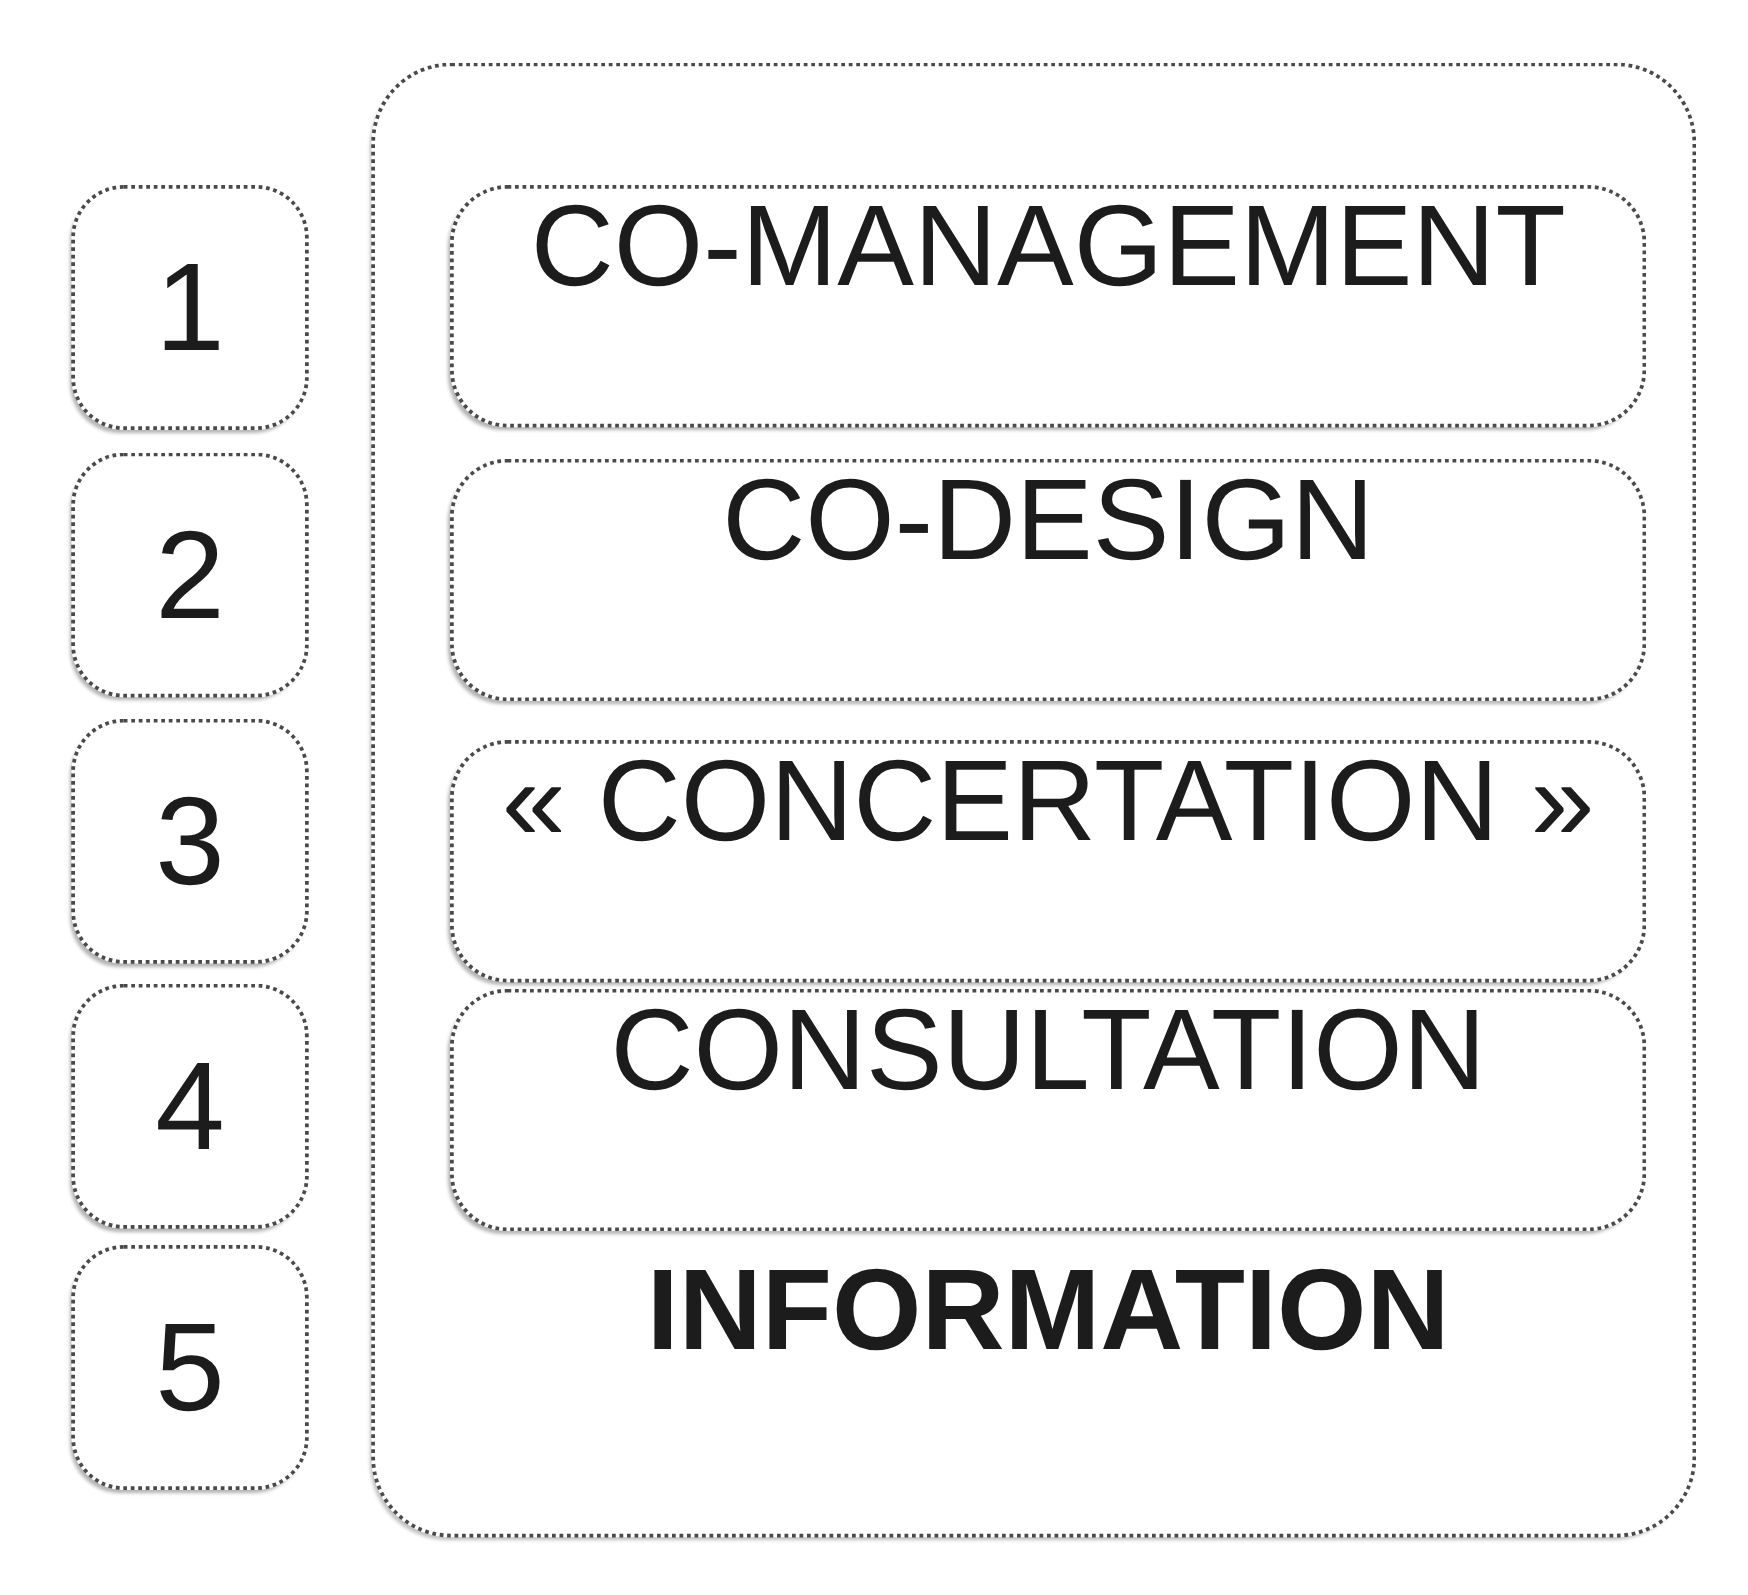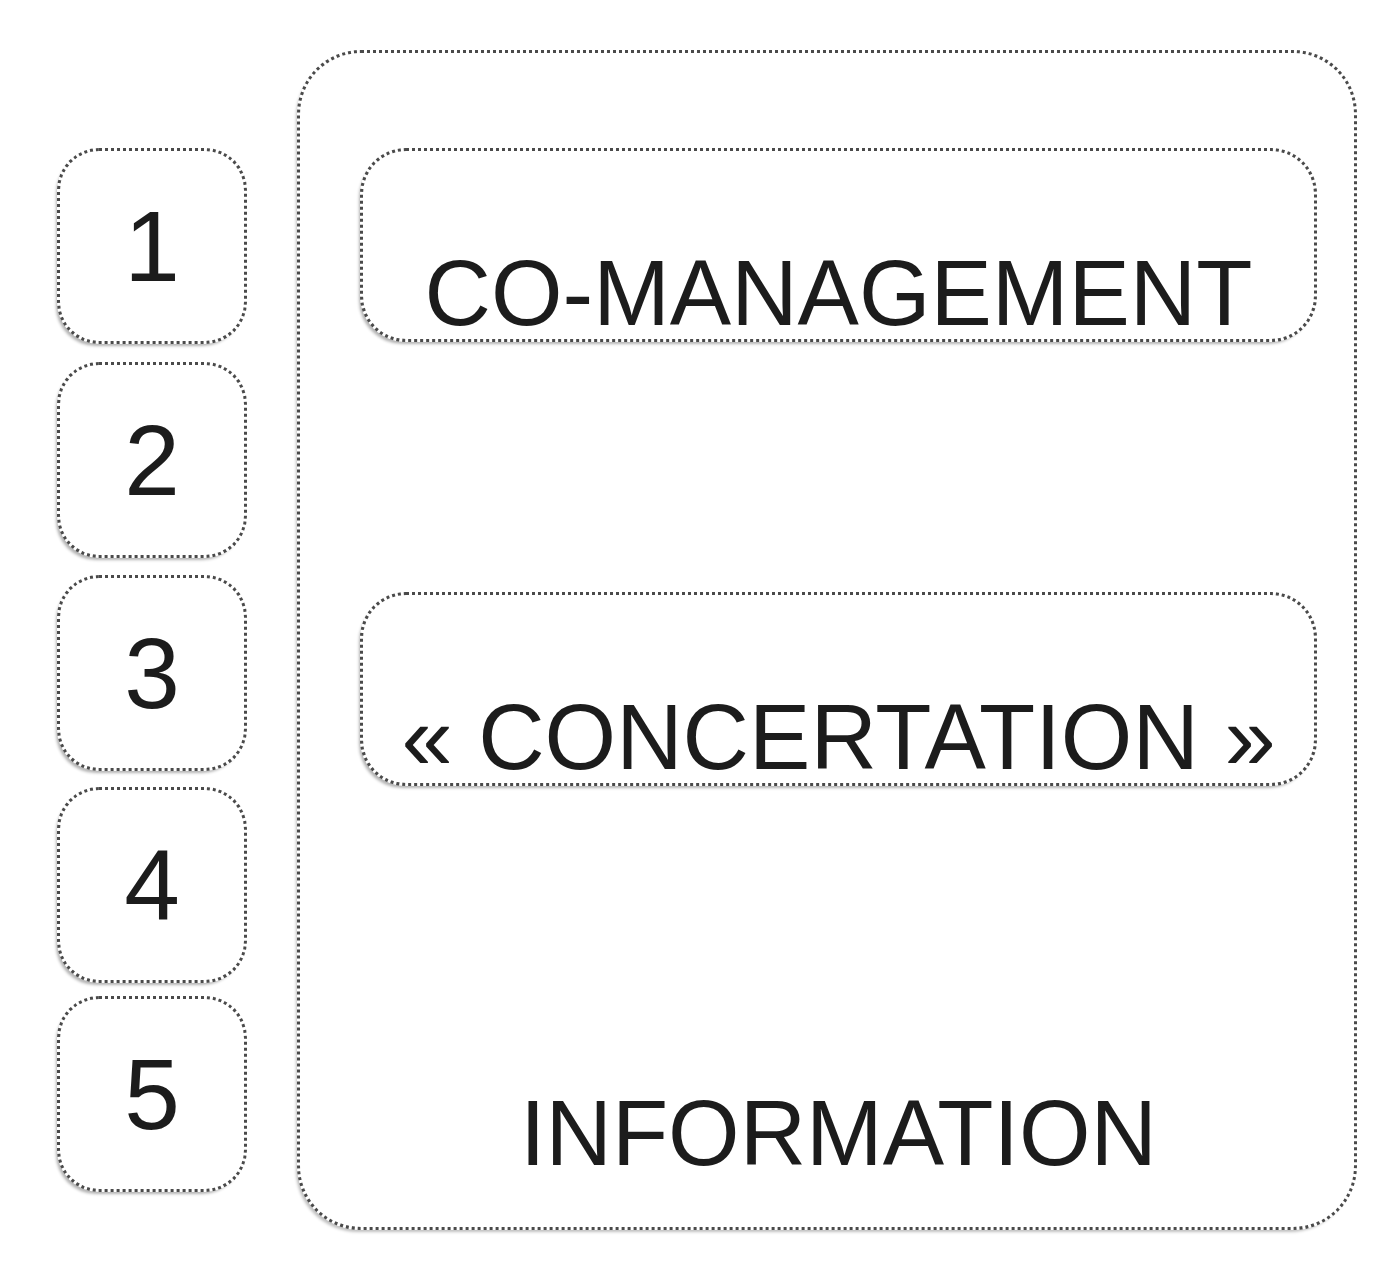--- a/index.html
+++ b/index.html
@@ -49,39 +49,39 @@
   }
   .label-box{
     position:absolute;
     left:60px;
     width:957px;
     height:194px;
     border:3px dotted var(--border);
     border-radius:46px;
     background:var(--background);
     display:flex;
-    align-items:flex-end;
+    align-items:flex-start;
     justify-content:center;
     box-shadow:-3px 4px 3px -2px rgba(0,0,0,0.30);
   }
   .label-box span, .info-label span{
     font-size:92px;
     line-height:1;
     white-space:nowrap;
     color:var(--text);
   }
   .info-label{
     position:absolute;
     left:60px;
-    top:985px;
+    top:949px;
     width:957px;
     height:190px;
     display:flex;
-    align-items:center;
     justify-content:center;
+    font-weight:bold;
   }
   
   .nb-1{top:148px;}
   .nb-2{top:362px;}
   .nb-3{top:575px;}
   .nb-4{top:787px;}
   .nb-5{top:996px;}
   .lb-1{top:95px;}   
   .lb-2{top:314px;}  
   .lb-3{top:539px;}  
@@ -105,21 +105,27 @@
     <span>4</span>
   </div>
   <div class="num-box nb-5">
     <span>5</span>
   </div>
 
   <div class="outer">
     <div class="label-box lb-1">
       <span>CO-MANAGEMENT</span>
     </div>
+    <div class="label-box lb-2">
+      <span>CO-DESIGN</span>
+    </div>
     <div class="label-box lb-3">
       <span>« CONCERTATION »</span>
+    </div>
+    <div class="label-box lb-4">
+      <span>CONSULTATION</span>
     </div>
     <div class="info-label">
       <span>INFORMATION</span>
     </div>
   </div>
 
 </div>
 
 </body></html>

